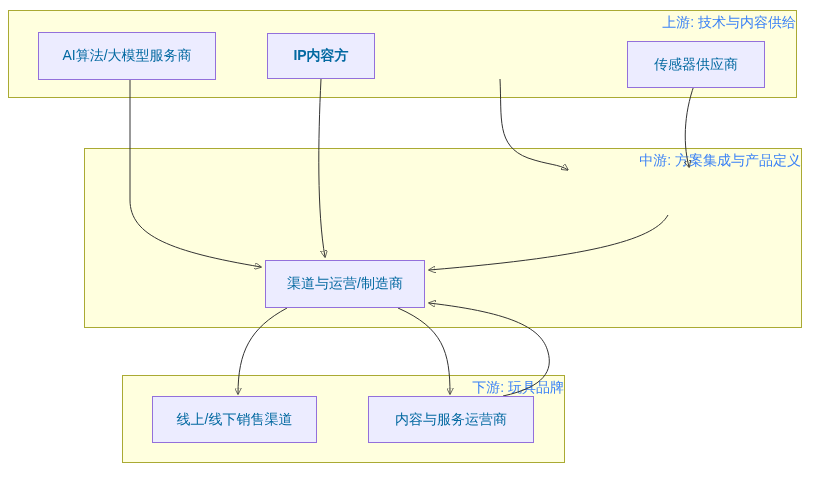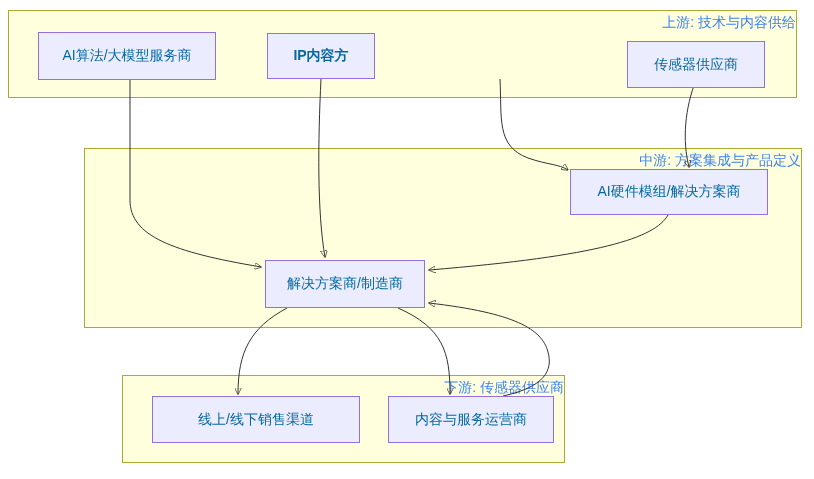--- a/index.html
+++ b/index.html
@@ -53,36 +53,36 @@
   .cluster-midstream  { left:84px;  top:148px; width:718px; height:180px;padding-left:46px; }
   .cluster-downstream { left:122px; top:375px; width:443px; height:88px;  }
 
   
   .node-ai-algo     { left:38px;  top:32px;  width:178px; height:48px; }
   .node-ip-content  { left:267px; top:33px;  width:108px; height:46px;font-weight:bold; }
   .node-ai-chip     { left:419px; top:33px;  width:163px; height:46px; }
   .node-sensor      { left:627px; top:33px;  width:138px; height:47px;margin-top:8px; }
   .node-ai-module   { left:570px; top:169px; width:198px; height:46px; }
   .node-toy-brand   { left:265px; top:260px; width:160px; height:48px; }
-  .node-sales       { left:152px; top:396px; width:208px; height:47px; }
-  .node-content-ops { left:388px; top:396px; width:166px; height:47px; }
+  .node-sales       { left:152px; top:396px; width:165px; height:47px; }
+  .node-content-ops { left:368px; top:396px; width:166px; height:47px; }
 </style>
 </head>
 <body>
 
 <div class="canvas">
 
   <div class="cluster cluster-upstream">
     <div class="cluster-label">上游: 技术与内容供给</div>
   </div>
   <div class="cluster cluster-midstream">
     <div class="cluster-label">中游: 方案集成与产品定义</div>
   </div>
   <div class="cluster cluster-downstream">
-    <div class="cluster-label">下游: 传感器供应商</div>
+    <div class="cluster-label">下游: 玩具品牌</div>
   </div>
 
   <svg class="edges" viewBox="0 0 814 479" xmlns="http://www.w3.org/2000/svg">
     <defs>
       <marker id="arrow" viewBox="0 0 10 10" refX="9" refY="5" markerWidth="7" markerHeight="7" orient="auto-start-reverse">
         <path d="M0,0 L10,5 L0,10 z" fill="#333333" stroke="none"></path>
       </marker>
     </defs>
     <path d="M130,80 L130,200 C130,236 172,252 261,267" marker-end="url(#arrow)"></path>
     <path d="M321,79 C318,140 317,212 325,257" marker-end="url(#arrow)"></path>
@@ -96,25 +96,22 @@
 
   <div class="node node-ai-algo">
     <span>AI算法/大模型服务商</span>
   </div>
   <div class="node node-ip-content">
     <span>IP内容方</span>
   </div>
   <div class="node node-sensor">
     <span>传感器供应商</span>
   </div>
-  <div class="node node-ai-module">
-    <span>AI硬件模组/解决方案商</span>
-  </div>
   <div class="node node-toy-brand">
-    <span>解决方案商/制造商</span>
+    <span>渠道与运营/制造商</span>
   </div>
   <div class="node node-sales">
     <span>线上/线下销售渠道</span>
   </div>
   <div class="node node-content-ops">
     <span>内容与服务运营商</span>
   </div>
 
 </div>
 

